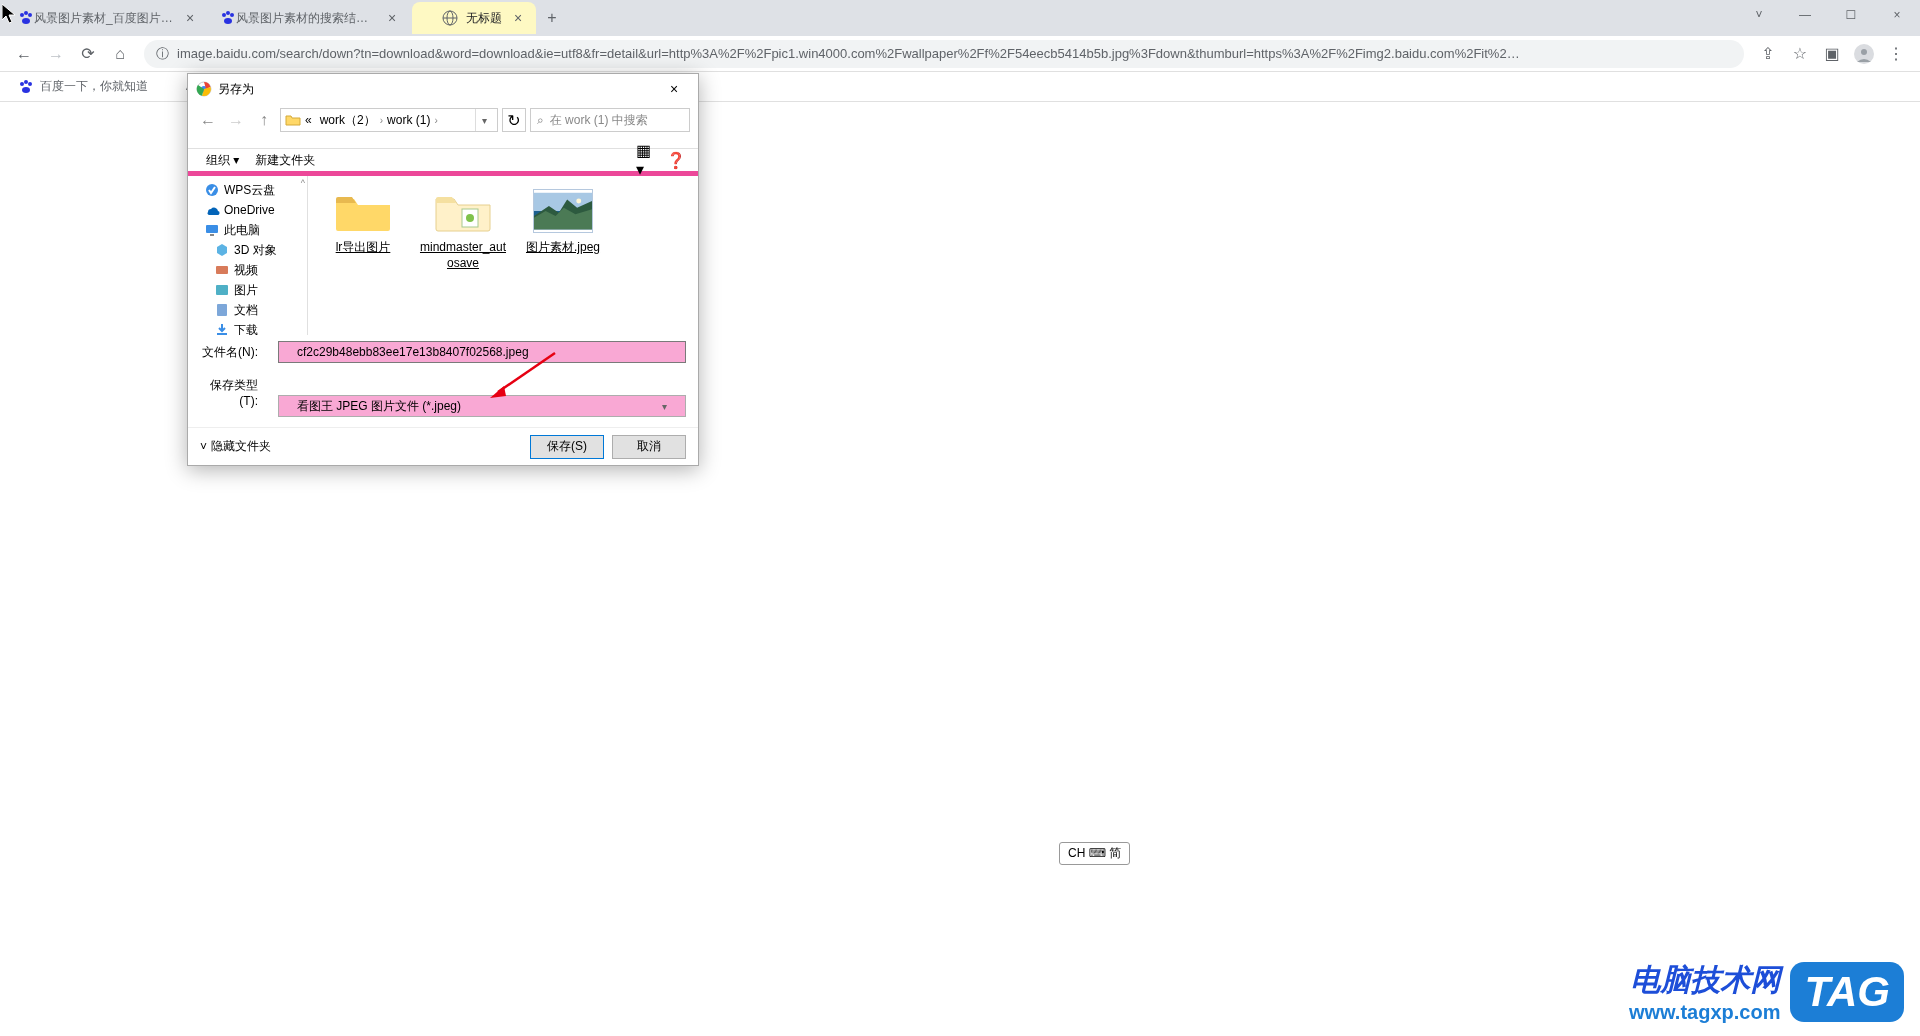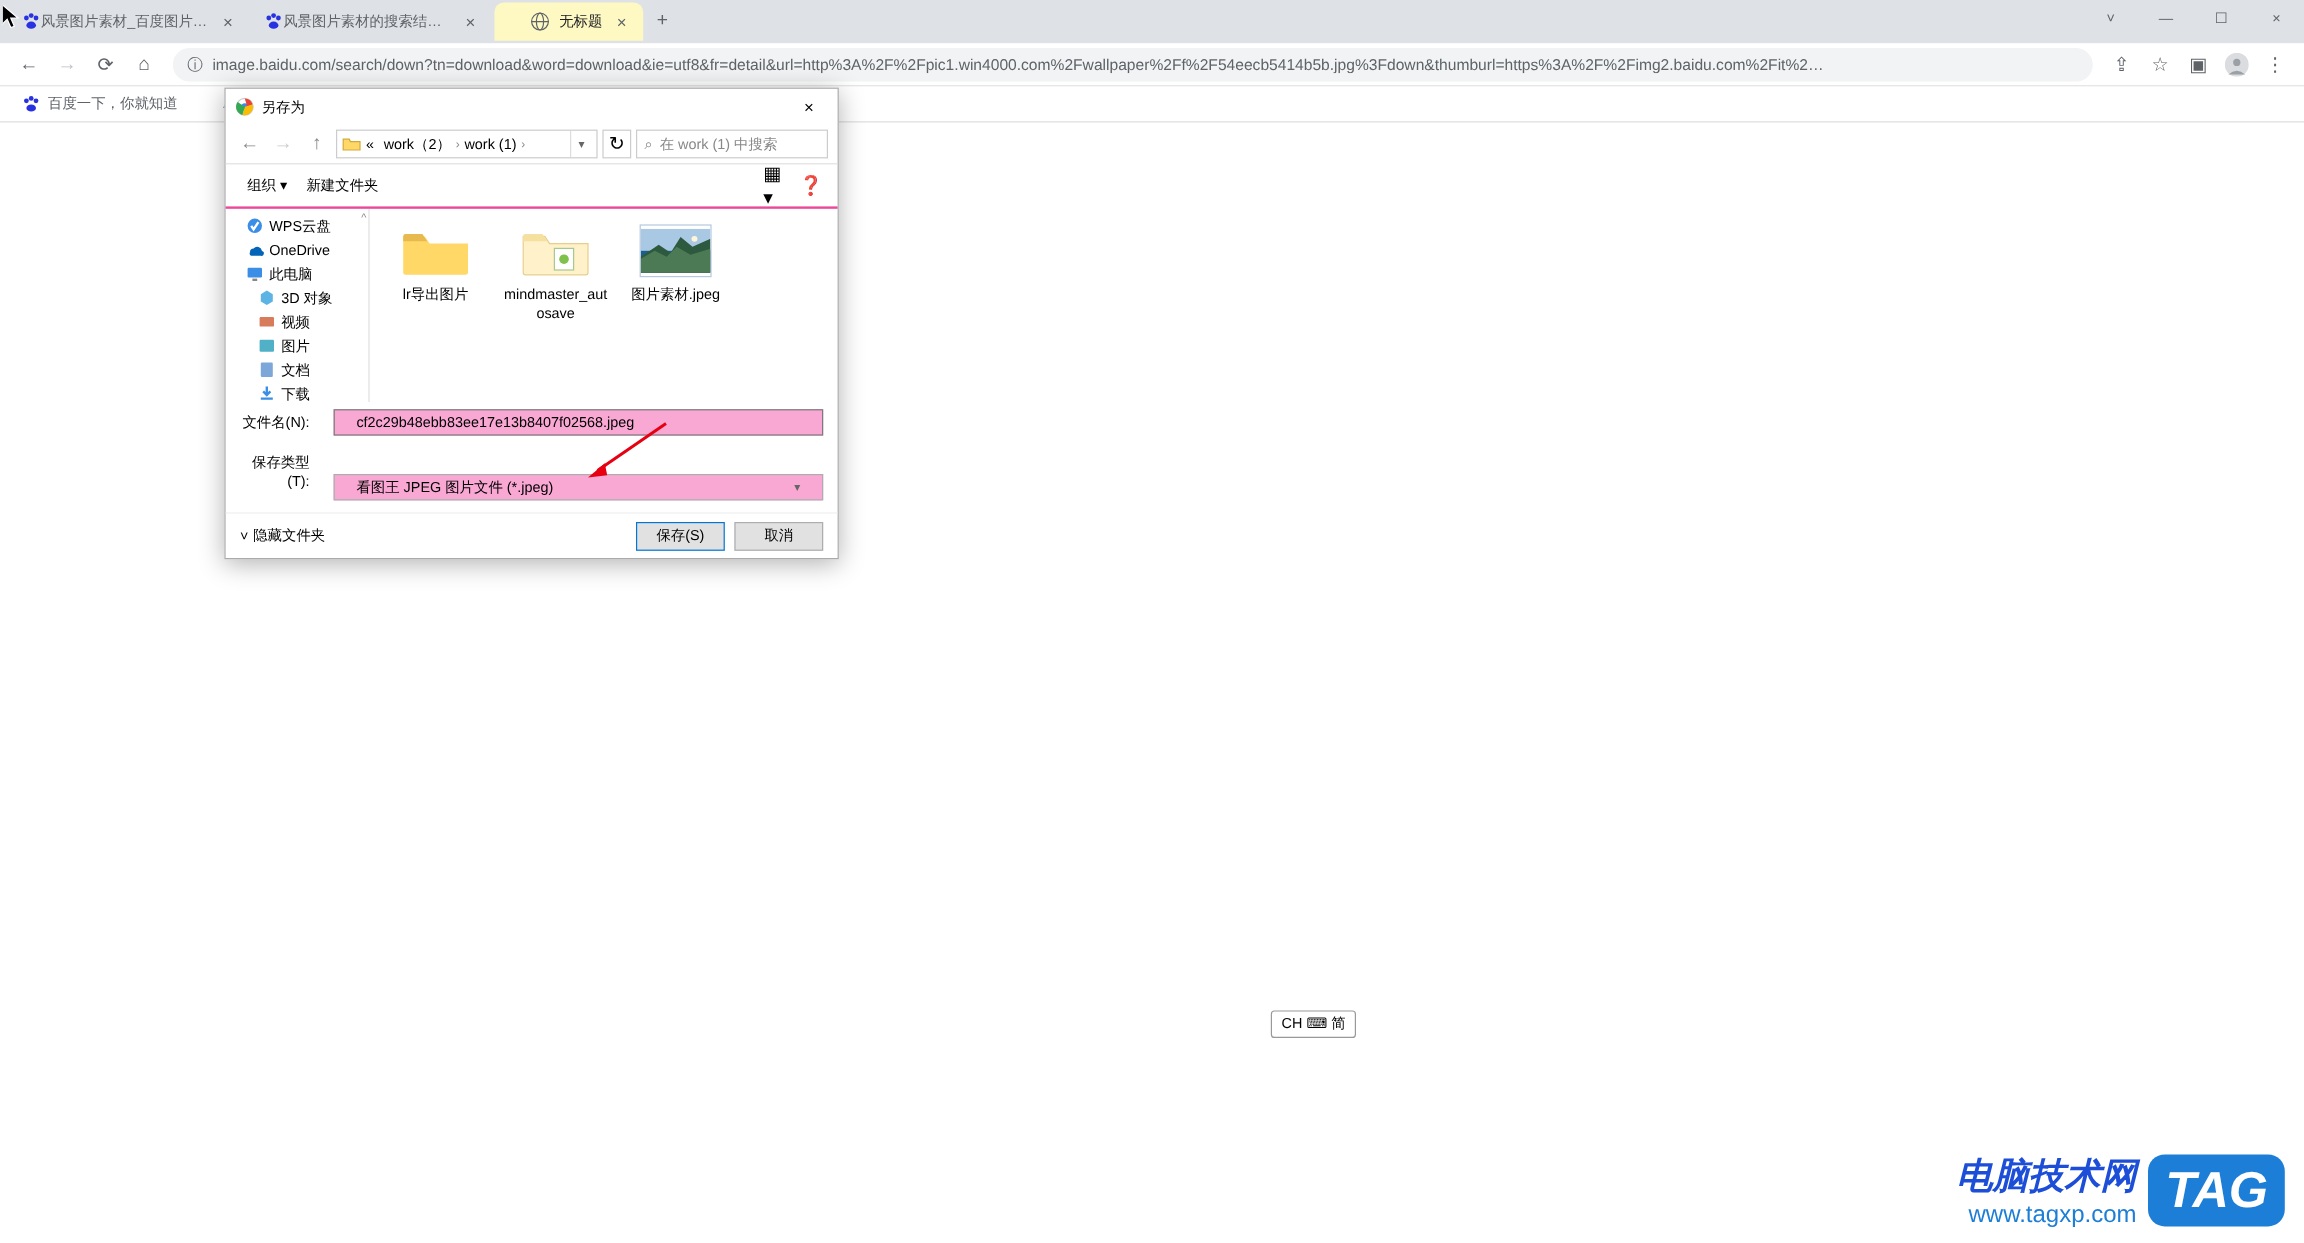--- a/index.html
+++ b/index.html
@@ -38,35 +38,35 @@
 
 .dlg-addr { display: flex; align-items: center; height: 32px; padding: 0 8px; gap: 4px; }
 .dlg-nav-btn { width: 24px; height: 24px; display: flex; align-items: center; justify-content: center; color: #888; cursor: pointer; }
 .dlg-path { flex: 1; height: 24px; border: 1px solid #ccc; display: flex; align-items: center; padding: 0 4px; font-size: 12px; background: #fff; }
 .dlg-path-seg { padding: 0 4px; cursor: pointer; }
 .dlg-path-chev { color: #888; font-size: 10px; }
 .dlg-path-drop { width: 18px; height: 22px; display:flex; align-items:center; justify-content:center; border-left:1px solid #ddd; }
 .dlg-refresh { width: 24px; height: 24px; border: 1px solid #ccc; display: flex; align-items: center; justify-content: center; cursor: pointer; }
 .dlg-search { width: 160px; height: 24px; border: 1px solid #ccc; display: flex; align-items: center; padding: 0 6px; font-size: 12px; color: #888; }
 
-.dlg-toolbar { display: flex; align-items: center; height: 38px; padding: 0 10px; border-top: 1px solid #e0e0e0; border-bottom: 2px solid #ec4899; }
+.dlg-toolbar { display: flex; align-items: center; height: 28px; padding: 0 10px; border-top: 1px solid #e0e0e0; border-bottom: 5px solid #ec4899; margin-top: 12px; }
 .dlg-tb-btn { font-size: 12px; padding: 0 8px; cursor: pointer; display: flex; align-items: center; }
 .dlg-tb-spacer { flex: 1; }
 .dlg-tb-icon { width: 24px; height: 24px; display: flex; align-items: center; justify-content: center; cursor: pointer; margin-left:4px; }
 
 .dlg-body { flex: 1; display: flex; overflow: hidden; position:relative; }
 .dlg-tree { width: 120px; border-right: 1px solid #e0e0e0; overflow-y: auto; padding: 4px 0; font-size: 12px; position:relative; }
 .tree-item { display: flex; align-items: center; height: 20px; padding: 0 6px 0 16px; cursor: pointer; }
 .tree-item.selected { background: #cce8ff; }
 .tree-icon { width: 16px; height: 16px; margin-right: 4px; flex-shrink: 0; }
 .tree-item.sub { padding-left: 26px; }
 .tree-scroll-up { position:absolute; right:2px; top:2px; font-size:9px; color:#888; }
 
 .dlg-files { flex: 1; padding: 10px; display: flex; align-content: flex-start; flex-wrap: wrap; gap: 10px; }
-.file-item { width: 90px; display: flex; flex-direction: column; align-items: center; font-size: 12px; cursor: pointer; }
+.file-item { width: 90px; display: flex; flex-direction: column; align-items: center; font-size: 12px; cursor: pointer; text-decoration: underline; }
 .file-icon { width: 60px; height: 50px; margin-bottom: 4px; display: flex; align-items: center; justify-content: center; }
 .file-name { text-align: center; word-break: break-all; line-height: 1.3; }
 .folder-svg { width: 58px; height: 44px; }
 .thumb-svg { width: 70px; height: 44px; border: 1px solid #b5c8de; }
 
 .dlg-fields { padding: 6px 12px; }
 .dlg-field { display: flex; align-items: center; margin-bottom: 4px; }
 .dlg-field-label { width: 58px; text-align: right; font-size: 12px; margin-right: 20px; }
 .dlg-field-input { flex: 1; height: 22px; border: 1px solid #7a7a7a; padding: 0 18px; font-size: 12px; background: #f9a8d4; }
 .dlg-field-input.combo { display:flex; align-items:center; justify-content:space-between; border-color:#adadad;margin-top:28px; }
@@ -81,21 +81,21 @@
 
 .arrow { position: absolute; left: 490px; top: 350px; }
 
 
 .ime { position: absolute; left: 1059px; top: 842px; padding: 2px 8px; border: 1px solid #999; border-radius: 3px; font-size: 12px; background: #fff; }
 
 
 .watermark { position: absolute; right: 16px; bottom: 12px; display: flex; align-items: center; gap: 10px; }
 .wm-text { text-align: right; }
 .wm-cn { font-size: 30px; font-weight: bold; color: #1d4ed8; font-style: italic; }
-.wm-url { font-size: 20px; color: #1c7ed6; }
+.wm-url { font-size: 20px; color: #1c7ed6; font-weight: bold; }
 .wm-tag { background: #1c7ed6; color: #fff; font-size: 42px; font-weight: bold; font-style: italic; padding: 6px 14px; border-radius: 14px; }
 
 
 .cursor { position: absolute; left: 2px; top: 4px; }
 
 
 .baidu-fav { width:16px; height:16px; }
 </style>
 </head>
 <body>

